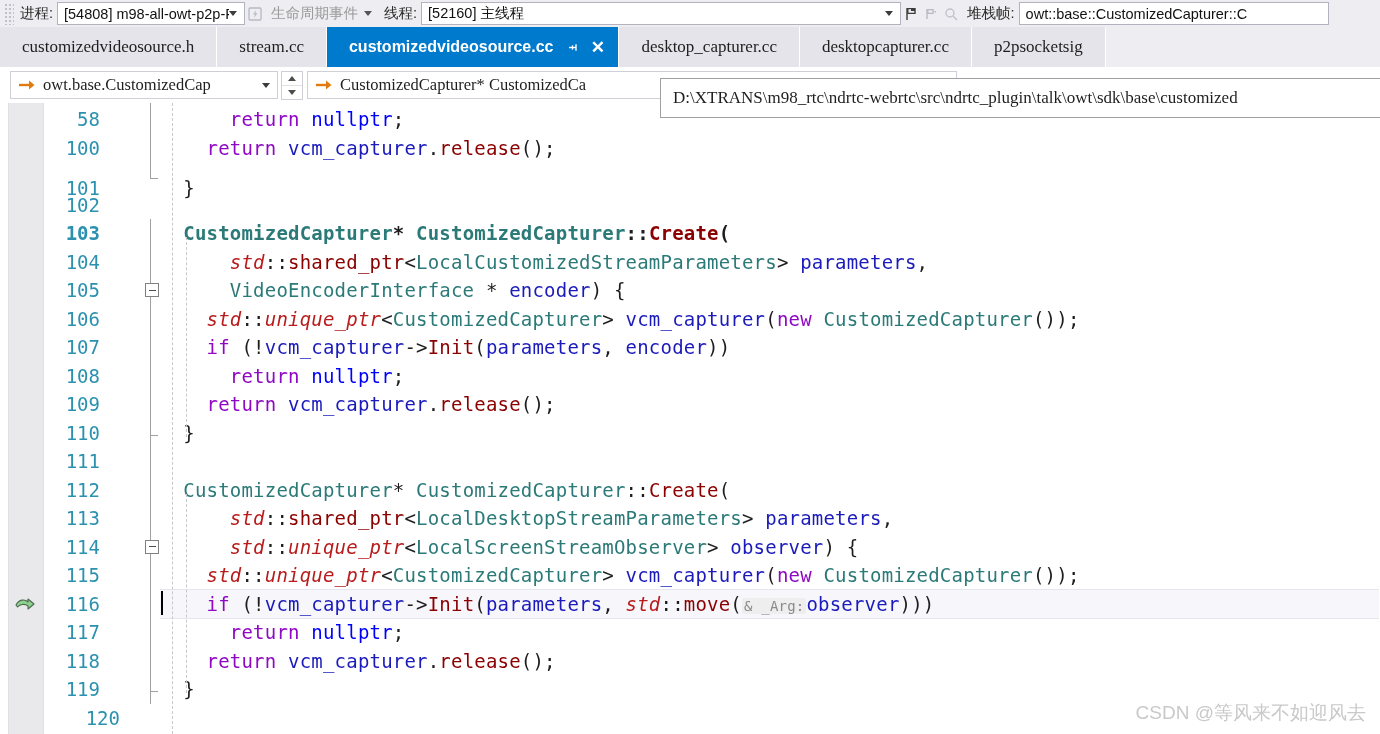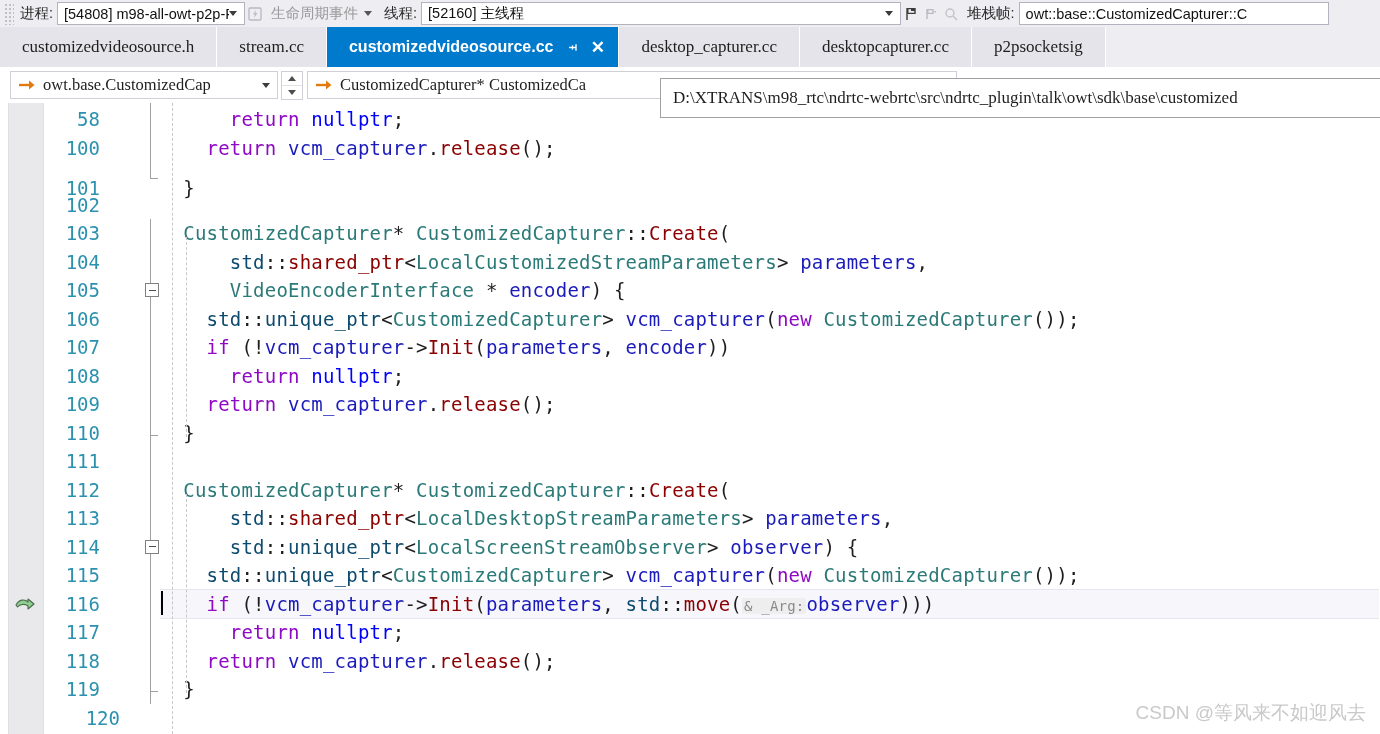--- a/index.html
+++ b/index.html
@@ -186,21 +186,21 @@
     background: #f6f6fb;
     border-top: 1px solid #e6e6f0; border-bottom: 1px solid #e6e6f0;
   }
   .caret-bar {
     position: absolute; left: 161px; width: 2px; height: 24px; background: #000;
   }
 
   
   .t-kw   { color: #8f08c4; }         
   .t-type { color: #2b7a78; }         
-  .t-std  { color: #0c4a6e; }
+  .t-std  { color: #b91c1c; font-style: italic; }
   .t-fn   { color: #8b0000; }         
   .t-var  { color: #1b1bbb; }         
   .t-lit  { color: #0000ff; }         
   .t-pun  { color: #1e1e1e; }
 
   .inlay {
     background: #eeeeee; color: #8a8a8a; border-radius: 2px;
     font-size: 14px; padding: 0 2px;
   }
 
@@ -360,21 +360,21 @@
           <div class="code-text"><span class="t-pun">    </span><span class="t-kw">return </span><span class="t-var">vcm_capturer</span><span class="t-pun">.</span><span class="t-fn">release</span><span class="t-pun">();</span></div>
         </div>
         <div class="code-line" style="top: 59px; margin-top: 12px;">
           <div class="lineno">101</div>
           <div class="code-text"><span class="t-pun">  }</span></div>
         </div>
         <div class="code-line" style="top: 87.5px;">
           <div class="lineno">102</div>
           <div class="code-text"></div>
         </div>
-        <div class="code-line" style="top: 116px;">
+        <div class="code-line" style="top: 116px; font-weight: bold;">
           <div class="lineno">103</div>
           <div class="code-text"><span class="t-pun">  </span><span class="t-type">CustomizedCapturer</span><span class="t-pun">* </span><span class="t-type">CustomizedCapturer</span><span class="t-pun">::</span><span class="t-fn">Create</span><span class="t-pun">(</span></div>
         </div>
         <div class="code-line" style="top: 144.5px;">
           <div class="lineno">104</div>
           <div class="code-text"><span class="t-pun">      </span><span class="t-std">std</span><span class="t-pun">::</span><span class="t-fn">shared_ptr</span><span class="t-pun">&lt;</span><span class="t-type">LocalCustomizedStreamParameters</span><span class="t-pun">&gt; </span><span class="t-var">parameters</span><span class="t-pun">,</span></div>
         </div>
         <div class="code-line" style="top: 173px; padding-left: 32px;">
           <div class="lineno">105</div>
           <div class="code-text"><span class="t-pun">      </span><span class="t-type">VideoEncoderInterface</span><span class="t-pun"> * </span><span class="t-var">encoder</span><span class="t-pun">) {</span></div>

